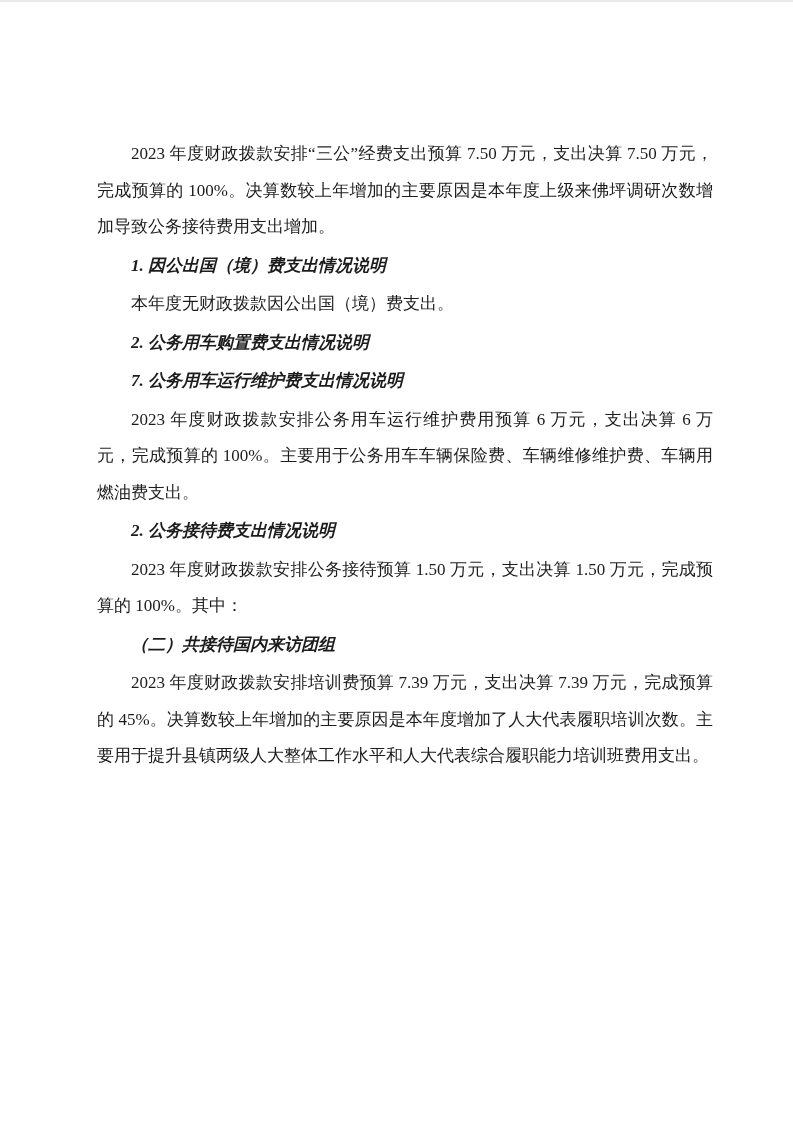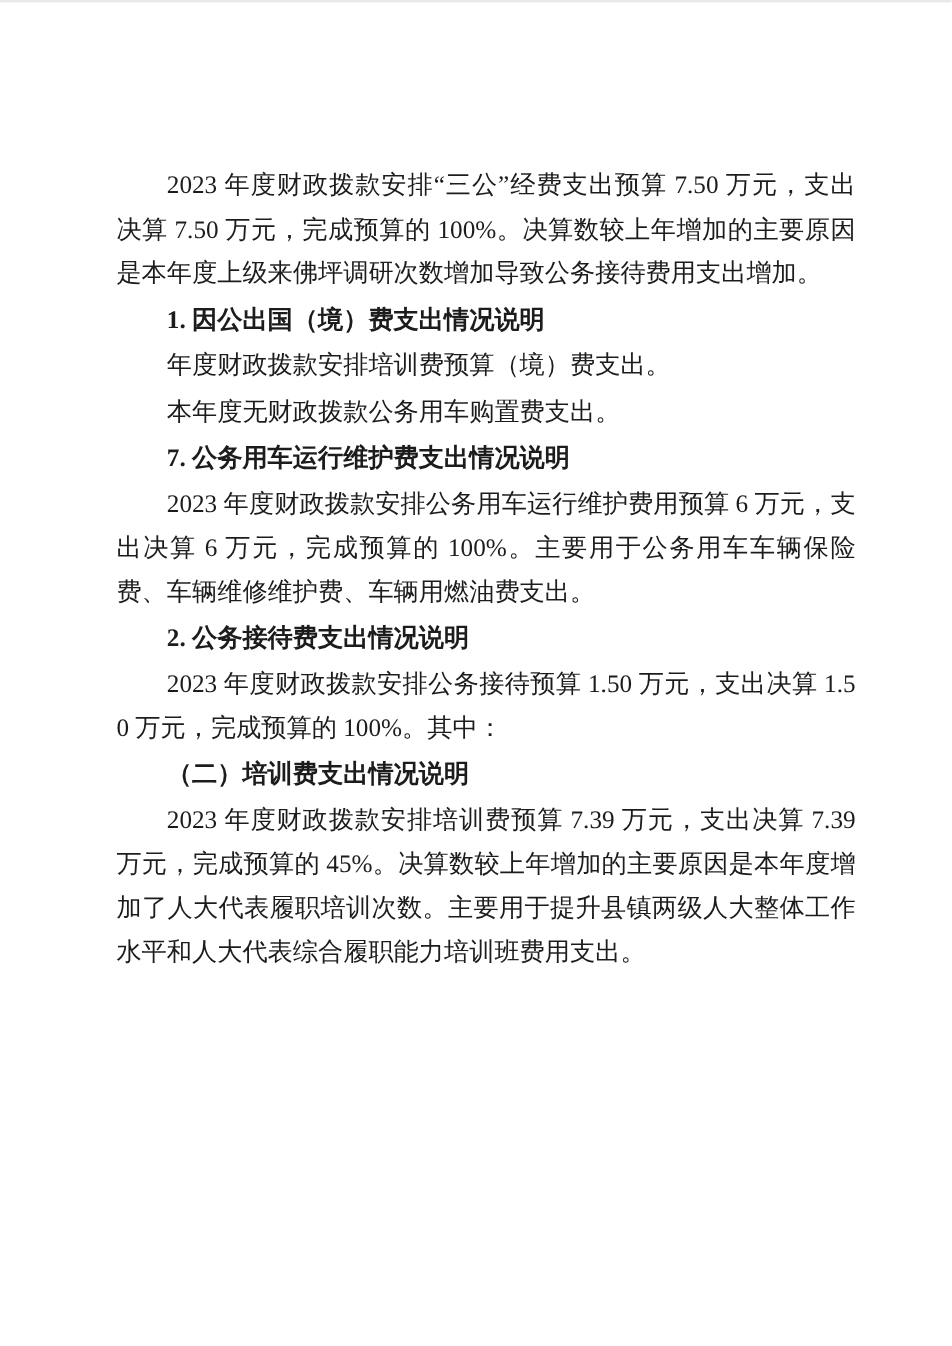--- a/index.html
+++ b/index.html
@@ -21,45 +21,46 @@
     width: 100%;
     height: 2px;
     background: #e9e9e9;
   }
   .doc-page {
     position: absolute;
     left: 97px;
     top: 136px;
     width: 616px;
     color: #1c1c1c;
-    font-size: 21px;
+    font-size: 17px;
     line-height: 36.5px;
     text-align: justify;
   }
   .para {
     margin: 0 0 2px 0;
     text-indent: 2em;
     word-break: break-all;
   }
   .para.heading {
     font-weight: bold;
   }
   .para b {
     font-weight: bold;
+    font-style: italic;
   }
 </style>
 </head>
 <body>
 
 <div class="scan-top-edge"></div>
 
 <div class="doc-page">
     <p class="para"><span>2023 年度财政拨款安排“三公”经费支出预算 7.50 万元，支出决算 7.50 万元，完成预算的 100%。决算数较上年增加的主要原因是本年度上级来佛坪调研次数增加导致公务接待费用支出增加。</span></p>
     <p class="para heading"><b>1. 因公出国（境）费支出情况说明</b></p>
-    <p class="para"><span>年度财政拨款安排培训费预算（境）费支出。</span></p>
-    <p class="para"><span>本年度无财政拨款公务用车购置费支出。</span></p>
+    <p class="para"><span>本年度无财政拨款因公出国（境）费支出。</span></p>
+    <p class="para heading"><b>2. 公务用车购置费支出情况说明</b></p>
     <p class="para heading"><b>7. 公务用车运行维护费支出情况说明</b></p>
     <p class="para"><span>2023 年度财政拨款安排公务用车运行维护费用预算 6 万元，支出决算 6 万元，完成预算的 100%。主要用于公务用车车辆保险费、车辆维修维护费、车辆用燃油费支出。</span></p>
     <p class="para heading"><b>2. 公务接待费支出情况说明</b></p>
     <p class="para"><span>2023 年度财政拨款安排公务接待预算 1.50 万元，支出决算 1.50 万元，完成预算的 100%。其中：</span></p>
-    <p class="para heading"><b>（二）培训费支出情况说明</b></p>
+    <p class="para heading"><b>（二）共接待国内来访团组</b></p>
     <p class="para"><span>2023 年度财政拨款安排培训费预算 7.39 万元，支出决算 7.39 万元，完成预算的 45%。决算数较上年增加的主要原因是本年度增加了人大代表履职培训次数。主要用于提升县镇两级人大整体工作水平和人大代表综合履职能力培训班费用支出。</span></p>
   </div>
 
 </body></html>

